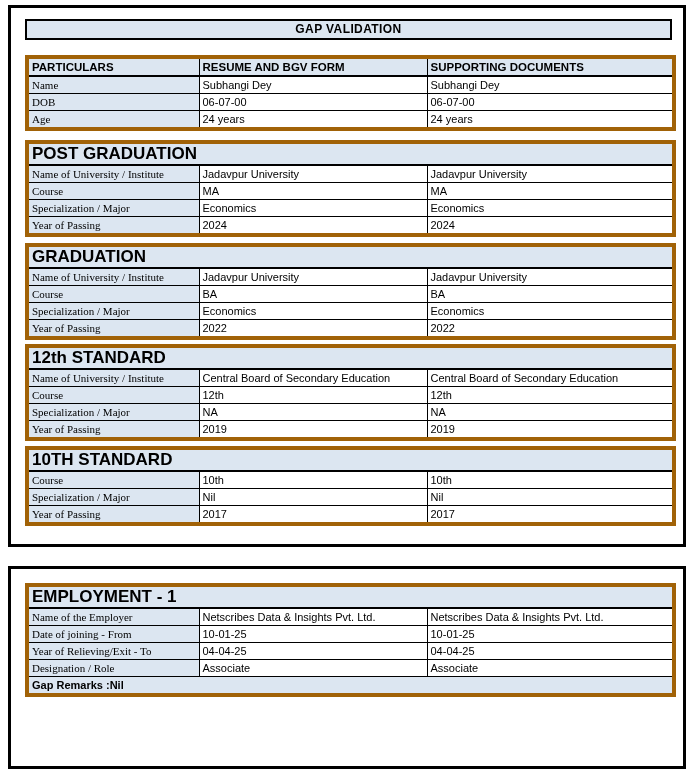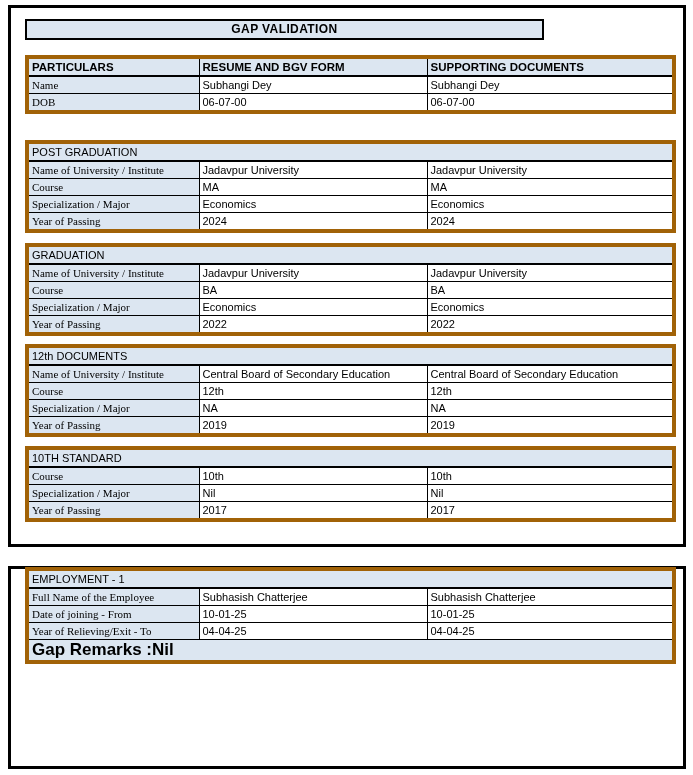--- a/index.html
+++ b/index.html
@@ -19,21 +19,21 @@
     box-sizing: border-box;
     border: 3px solid #000;
     background: #fff;
   }
   #box1 { top: 5px;  height: 542px; }
   #box2 { top: 566px; height: 203px; }
 
   .title-bar {
     position: absolute;
     left: 25px; top: 19px;
-    width: 519px; height: 21px;
+    width: 647px; height: 21px;
     box-sizing: border-box;
     border: 2px solid #000;
     background: var(--header-bg, #dce6f1);
     font-weight: bold;
     font-size: 12px;
     letter-spacing: 0.4px;
     text-align: center;
     line-height: 17px;
   }
 
@@ -58,36 +58,36 @@
   }
   table.grid td.lbl { background: var(--header-bg, #dce6f1); font-family: Liberation Serif, serif; }
   table.grid td.hdr {
     background: var(--header-bg, #dce6f1);
     font-weight: bold;
     font-size: 11.5px;
     border-bottom: 2px solid #000;
   }
   table.grid td.sect {
     background: var(--header-bg, #dce6f1);
-    font-weight: normal;
+    font-weight: bold;
+    font-size: 17px;
+    border-bottom: 2px solid #000;
+  }
+  table.grid td.remarks {
+    background: var(--header-bg, #dce6f1);
+    font-weight: bold;
     font-size: 11px;
-    border-bottom: 2px solid #000;
-  }
-  table.grid td.remarks {
-    background: var(--header-bg, #dce6f1);
-    font-weight: bold;
-    font-size: 17px;
   }
 
   #tbl-particulars { top: 55px; }
   #tbl-postgrad    { top: 140px; }
   #tbl-grad        { top: 243px; }
   #tbl-12th        { top: 344px; }
   #tbl-10th        { top: 446px; }
-  #tbl-emp         { top: 567px; }
+  #tbl-emp         { top: 583px; }
 </style>
 </head>
 <body>
 
 <div class="outer-box" id="box1"></div>
 
 <div class="outer-box" id="box2"></div>
 
 <div class="title-bar">GAP VALIDATION</div>
 
@@ -106,20 +106,25 @@
   <tr>
     <td class="lbl">Name</td>
     <td>Subhangi Dey</td>
     <td>Subhangi Dey</td>
   </tr>
   <tr>
     <td class="lbl">DOB</td>
     <td>06-07-00</td>
     <td>06-07-00</td>
   </tr>
+  <tr>
+    <td class="lbl">Age</td>
+    <td>24 years</td>
+    <td>24 years</td>
+  </tr>
 </tbody>
   </table>
 
 <table class="grid" id="tbl-postgrad">
   <colgroup>
       <col style="width:172px">
       <col style="width:228px">
       <col style="width:247px">
     </colgroup>
   <tbody>
@@ -183,21 +188,21 @@
   </table>
 
 <table class="grid" id="tbl-12th">
   <colgroup>
       <col style="width:172px">
       <col style="width:228px">
       <col style="width:247px">
     </colgroup>
   <tbody>
       <tr>
-    <td class="sect" colspan="3">12th DOCUMENTS</td>
+    <td class="sect" colspan="3">12th STANDARD</td>
   </tr>
   <tr>
     <td class="lbl">Name of University / Institute</td>
     <td>Central Board of Secondary Education</td>
     <td>Central Board of Secondary Education</td>
   </tr>
   <tr>
     <td class="lbl">Course</td>
     <td>12th</td>
     <td>12th</td>
@@ -247,31 +252,36 @@
   <colgroup>
       <col style="width:172px">
       <col style="width:228px">
       <col style="width:247px">
     </colgroup>
   <tbody>
       <tr>
     <td class="sect" colspan="3">EMPLOYMENT - 1</td>
   </tr>
   <tr>
-    <td class="lbl">Full Name of the Employee</td>
-    <td>Subhasish Chatterjee</td>
-    <td>Subhasish Chatterjee</td>
+    <td class="lbl">Name of the Employer</td>
+    <td>Netscribes Data &amp; Insights Pvt. Ltd.</td>
+    <td>Netscribes Data &amp; Insights Pvt. Ltd.</td>
   </tr>
   <tr>
     <td class="lbl">Date of joining - From</td>
     <td>10-01-25</td>
     <td>10-01-25</td>
   </tr>
   <tr>
     <td class="lbl">Year of Relieving/Exit - To</td>
     <td>04-04-25</td>
     <td>04-04-25</td>
   </tr>
   <tr>
+    <td class="lbl">Designation / Role</td>
+    <td>Associate</td>
+    <td>Associate</td>
+  </tr>
+  <tr>
     <td class="remarks" colspan="3">Gap Remarks :Nil</td>
   </tr>
 </tbody>
   </table>
 
 </body></html>

